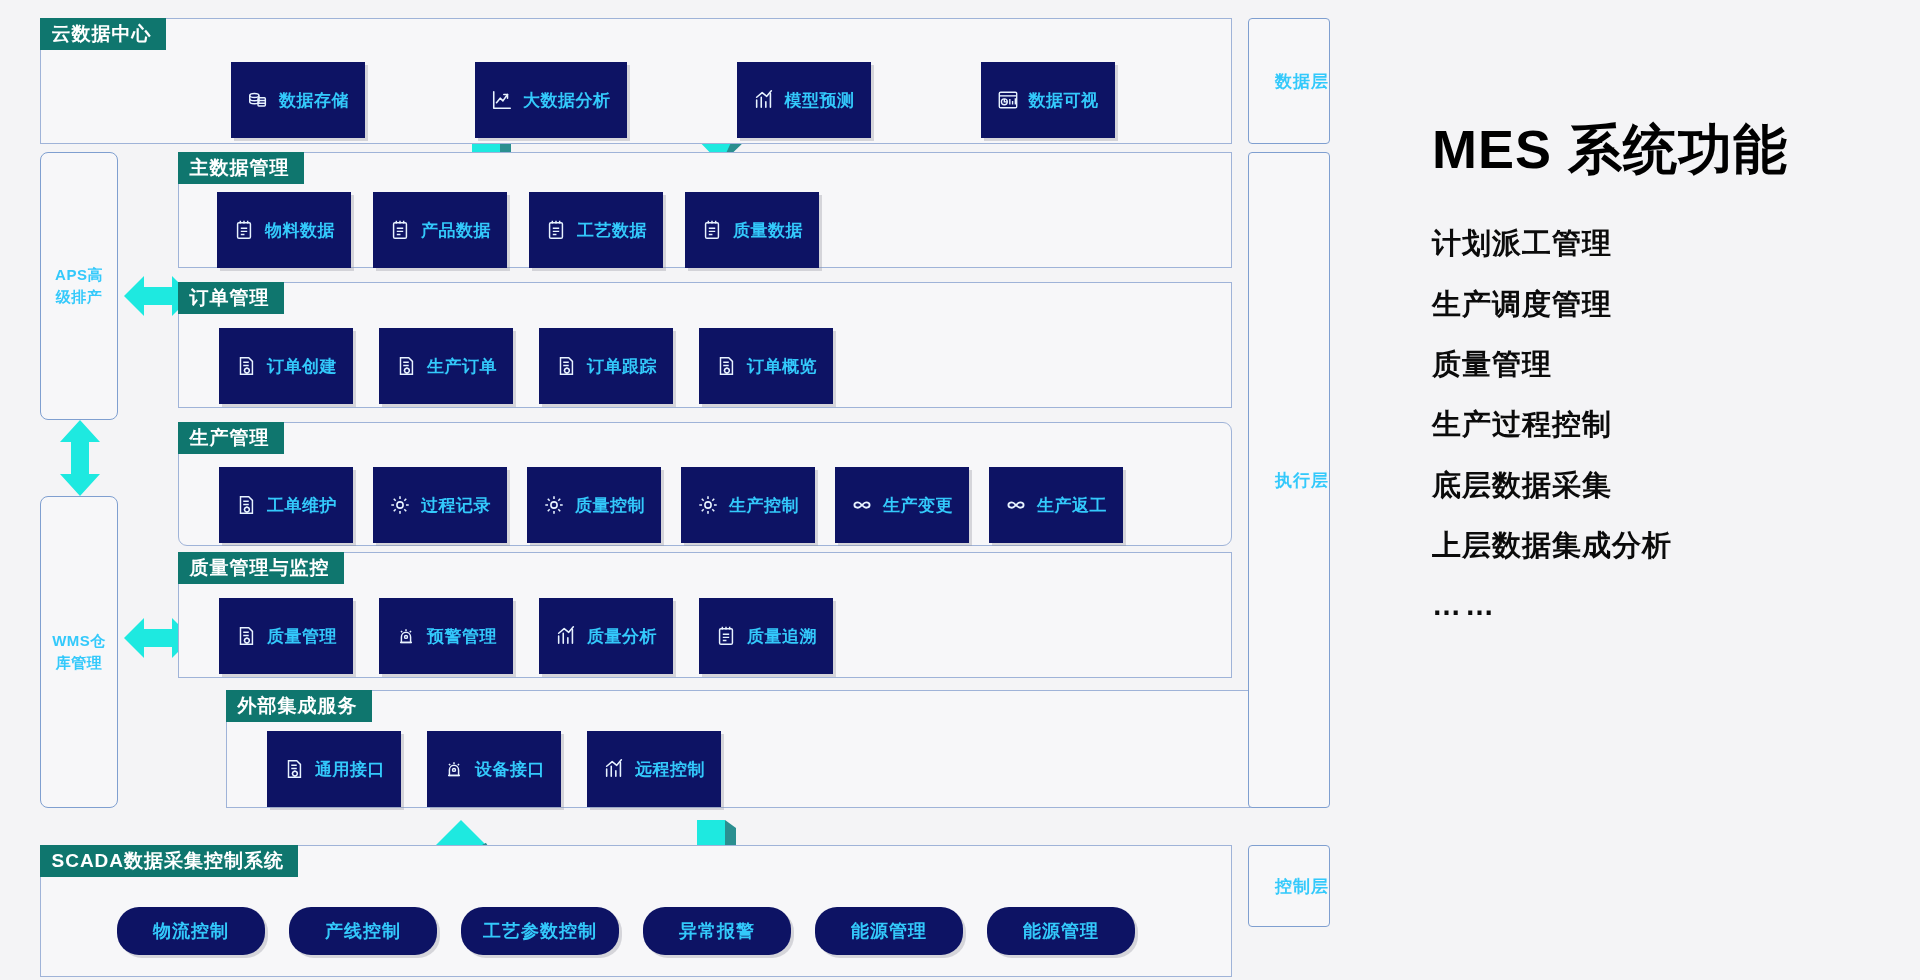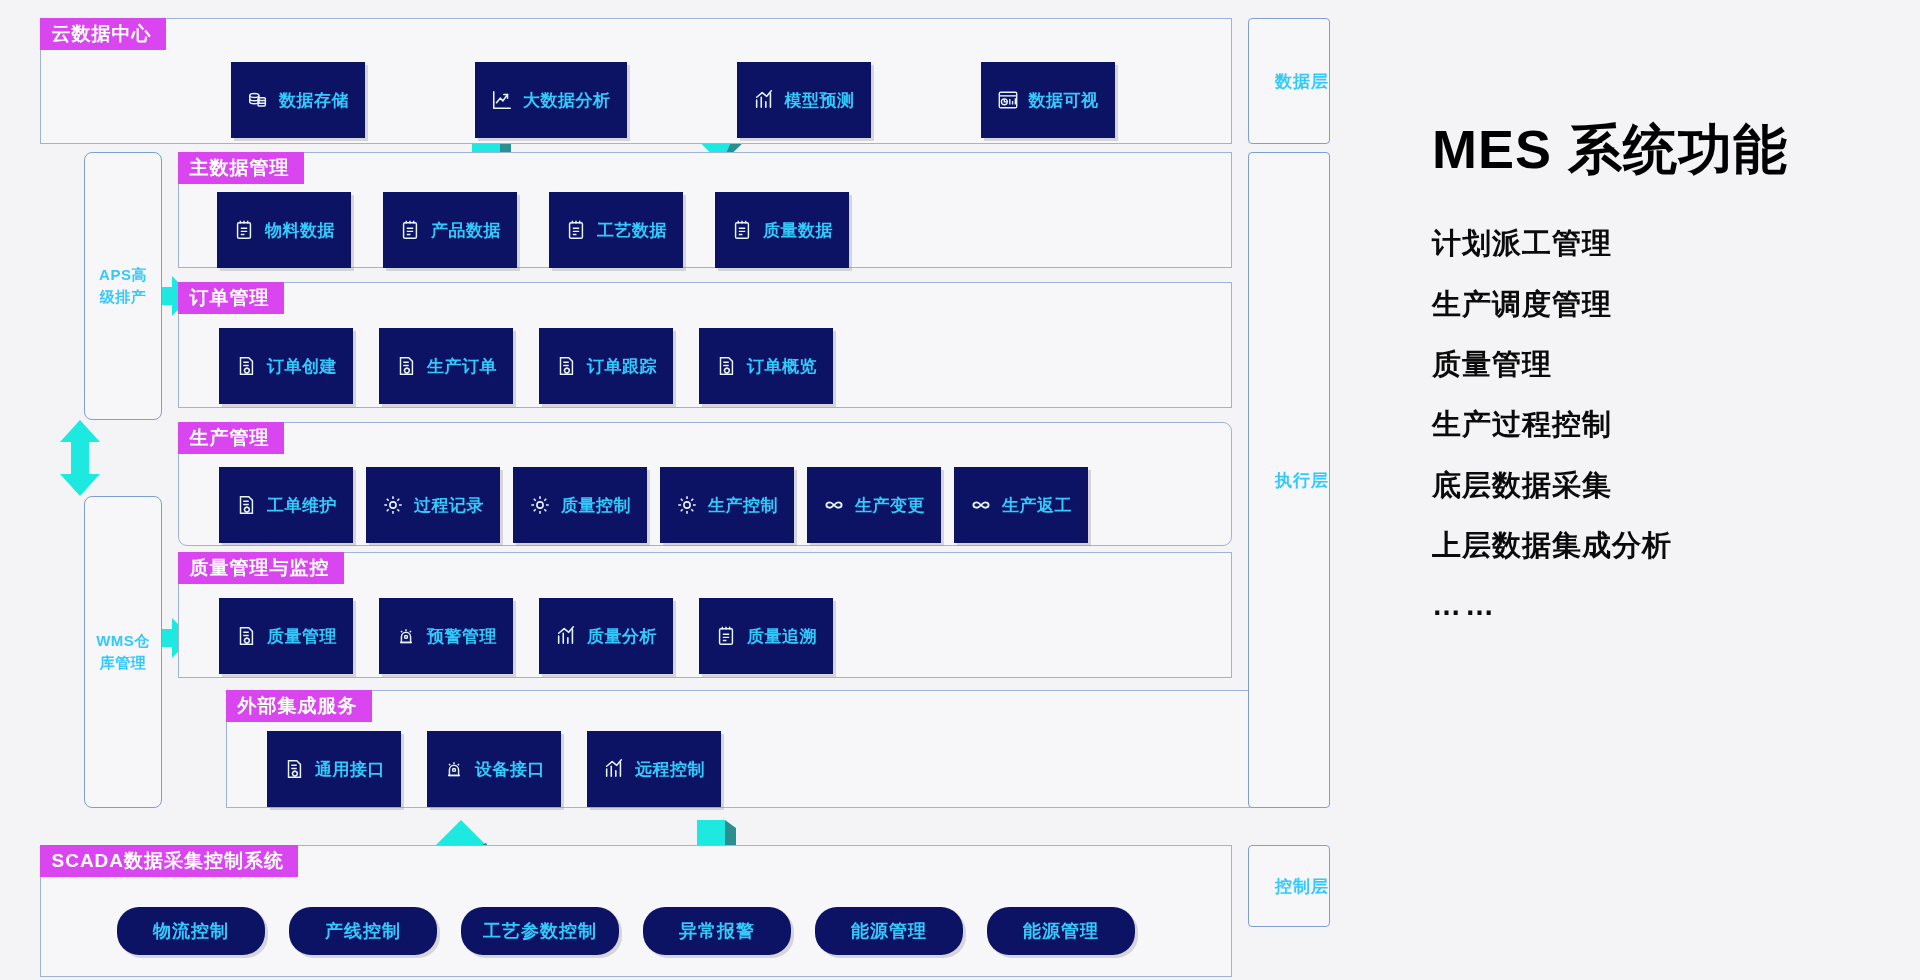--- a/index.html
+++ b/index.html
@@ -14,21 +14,21 @@
 
   
   .group {
     position: absolute;
     background: #f7f7f9;
     border: 1.5px solid #9fb3d8;
   }
   .group-title {
     position: absolute;
     top: -1.5px; left: -1.5px;
-    background: #d946ef;
+    background: #0f766e;
     color: #ffffff;
     font-size: 19px;
     font-weight: 700;
     letter-spacing: 1px;
     padding: 5px 14px 6px 12px;
     white-space: nowrap;
     line-height: 1.15;
   }
   .group-body {
     position: absolute;
@@ -87,21 +87,20 @@
     position: absolute;
     border: 1.5px solid #7f9fd0;
     background: #f7f7f9;
     border-radius: 8px;
     display: flex; align-items: center; justify-content: center;
     text-align: center;
     color: #33c9fb;
     font-size: 15px; font-weight: 700; line-height: 1.45;
     letter-spacing: .5px;
     padding: 0 8px;
-    margin-left: 44px;
   }
 
   
   .arrow { position: absolute; }
   .arrow svg { display: block; width: 100%; height: 100%; }
 
   
   #right-panel { position: absolute; left: 1432px; top: 120px; width: 460px; }
   #panel-title {
     font-size: 54px; font-weight: 800; color: #000;
@@ -221,21 +220,21 @@
         <span class="lbl">数据可视</span>
       </div>
 
     </div>
   </div>
 
   <div class="group" style="left:178px; top:152px; width:1054px; height:650px; border:none; background:transparent;"></div>
 
   <div class="group" style="left:178px; top:152px; width:1054px; height:116px;">
     <div class="group-title">主数据管理</div>
-    <div class="group-body" style="top:40px; gap:32px;">
+    <div class="group-body" style="top:40px; gap:22px;">
       <div class="tile">
         <span class="ico">
           <svg viewBox="0 0 24 24" fill="none" stroke="#e8f3ff" stroke-width="1.6">
             <rect x="5" y="4" width="14" height="17" rx="1.5"></rect>
             <path d="M8 2v3M12 2v3M16 2v3"></path>
             <path d="M8.5 10h7M8.5 13.5h7M8.5 17h4"></path>
           </svg>
         </span>
         <span class="lbl">物料数据</span>
       </div>
@@ -317,21 +316,21 @@
             <path d="M13 13.6v1M13 19.4v1M9.6 17h1M15.4 17h1"></path>
           </svg>
         </span>
         <span class="lbl">订单概览</span>
       </div>
     </div>
   </div>
 
   <div class="group" style="left:178px; top:422px; width:1054px; height:124px;border-radius:9px;">
     <div class="group-title">生产管理</div>
-    <div class="group-body" style="top:42px; gap:13px; padding-left:40px;">
+    <div class="group-body" style="top:42px; gap:20px; padding-left:40px;">
       <div class="tile">
         <span class="ico">
           <svg viewBox="0 0 24 24" fill="none" stroke="#e8f3ff" stroke-width="1.6">
             <path d="M6 3h9l4 4v14H6z"></path>
             <path d="M9 8h6M9 11.5h6"></path>
             <circle cx="13" cy="17" r="2.6"></circle>
             <path d="M13 13.6v1M13 19.4v1M9.6 17h1M15.4 17h1"></path>
           </svg>
         </span>
         <span class="lbl">工单维护</span>

